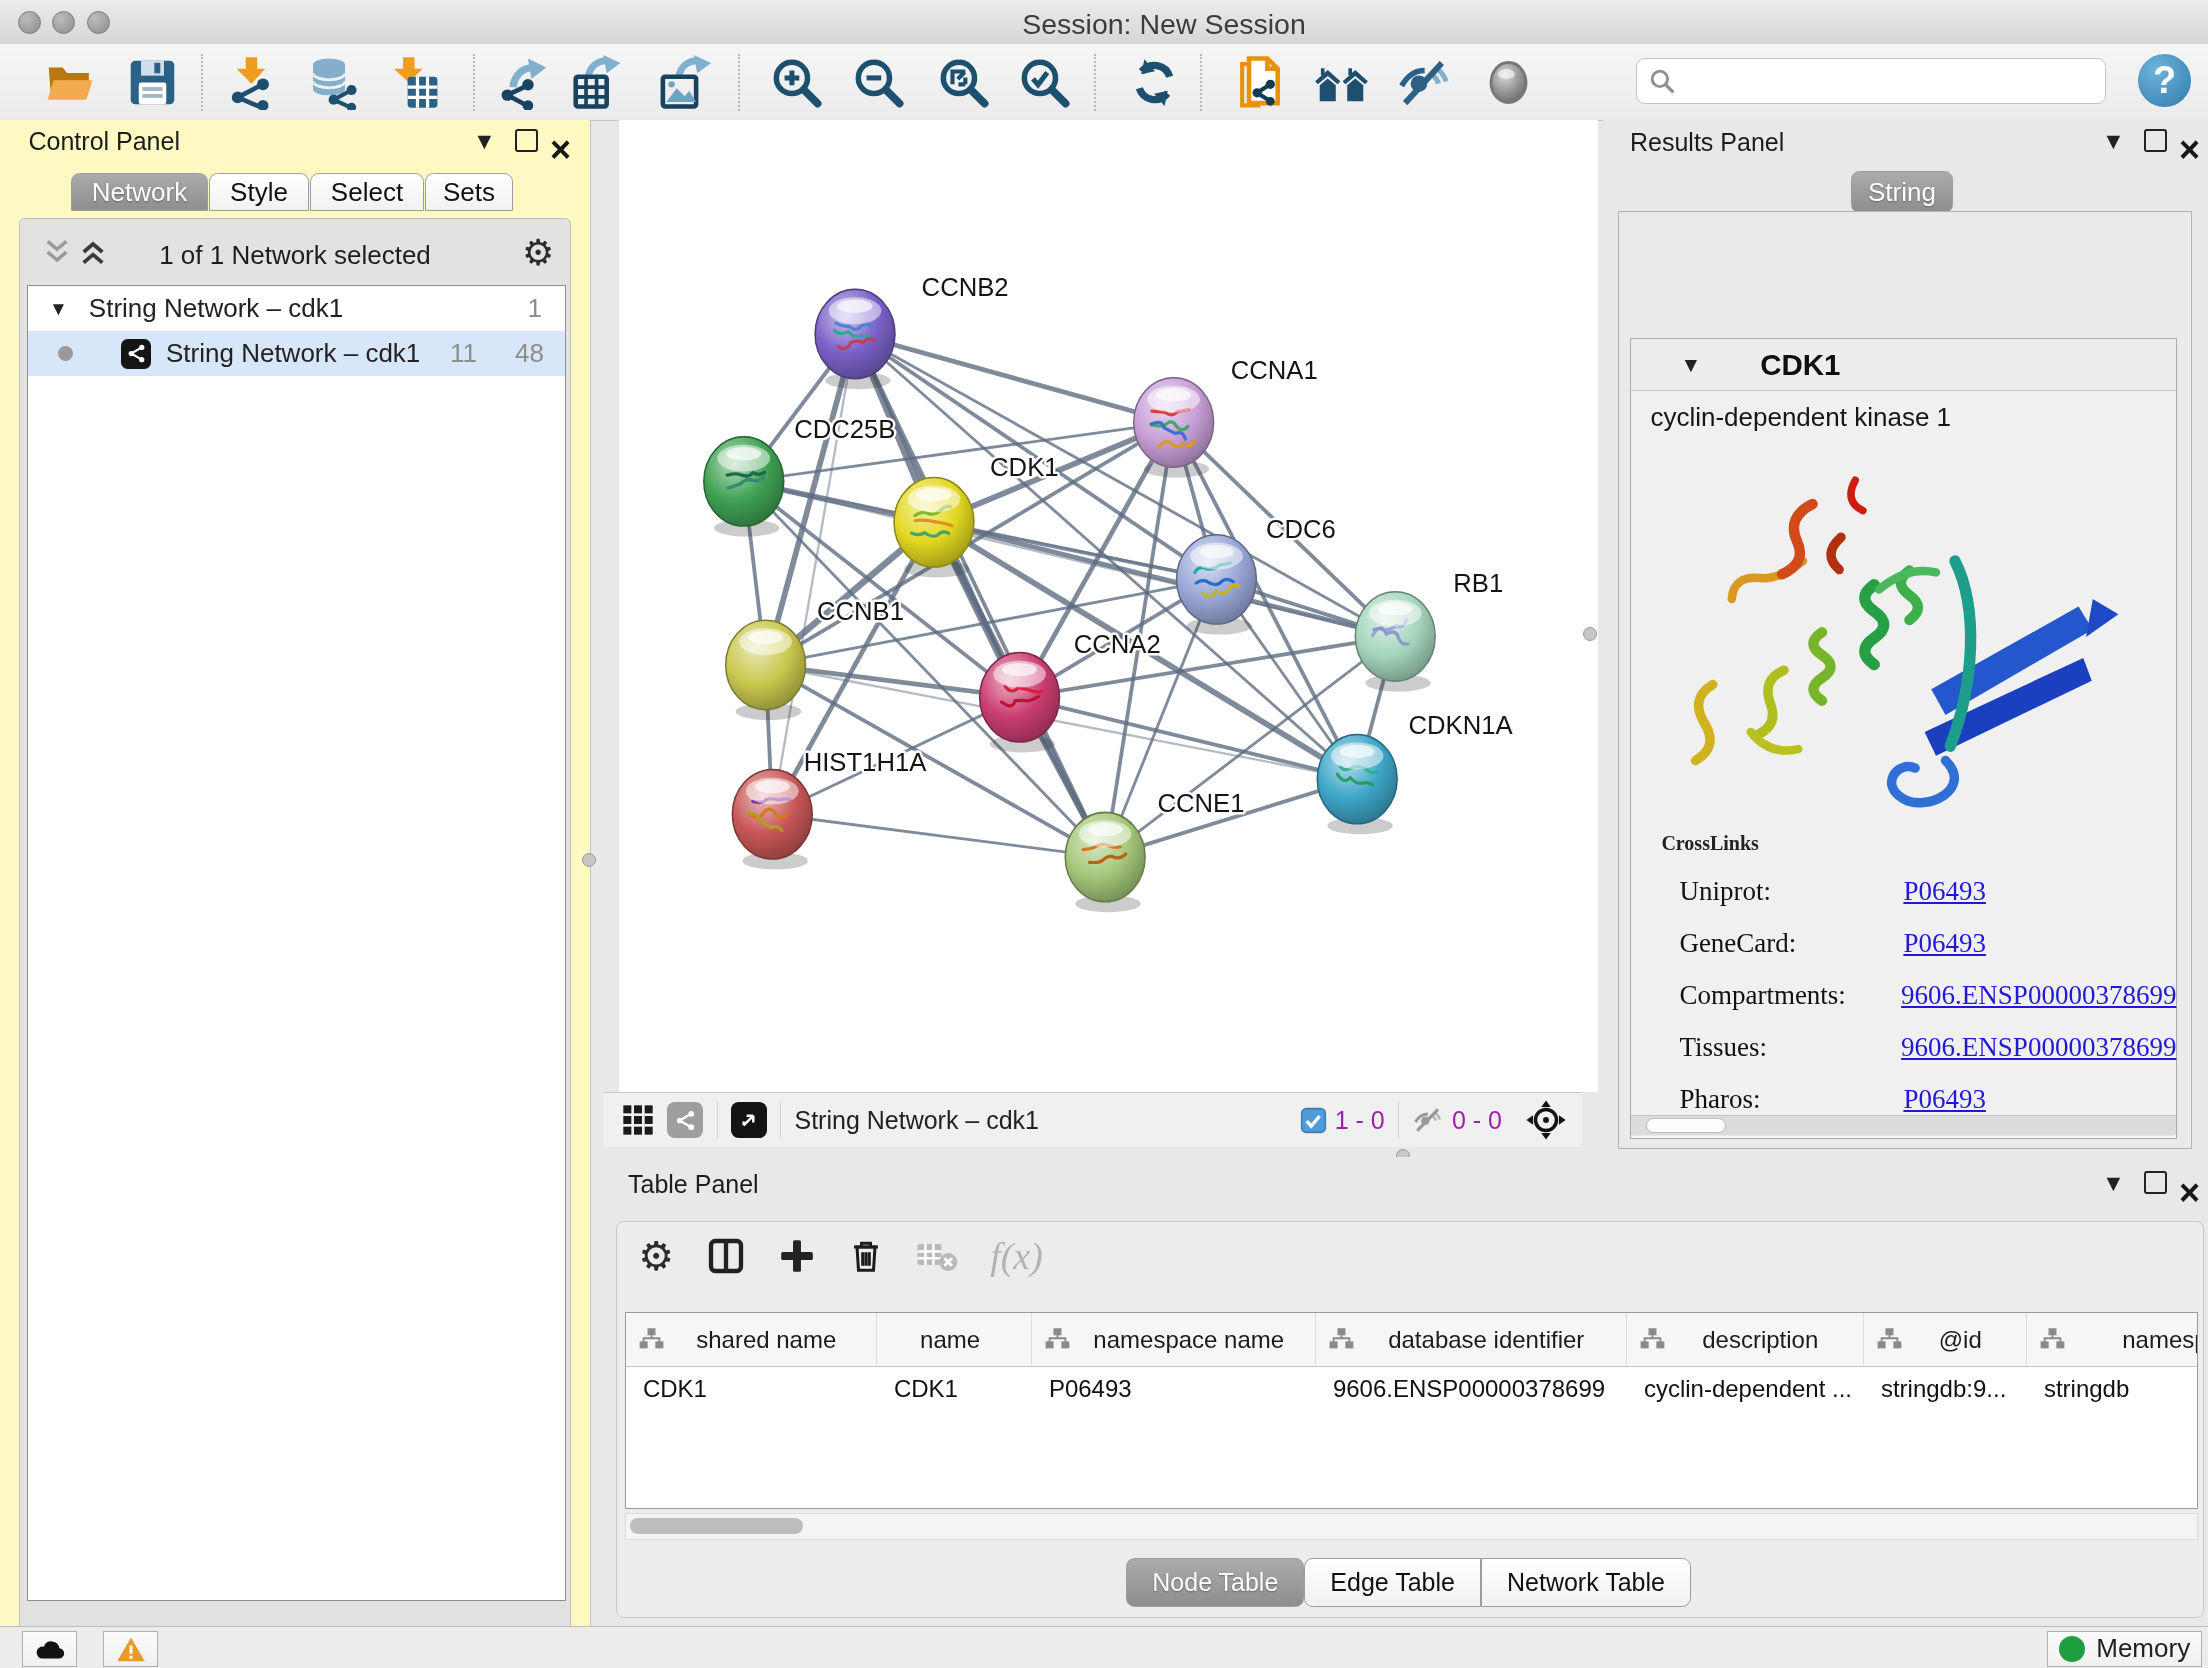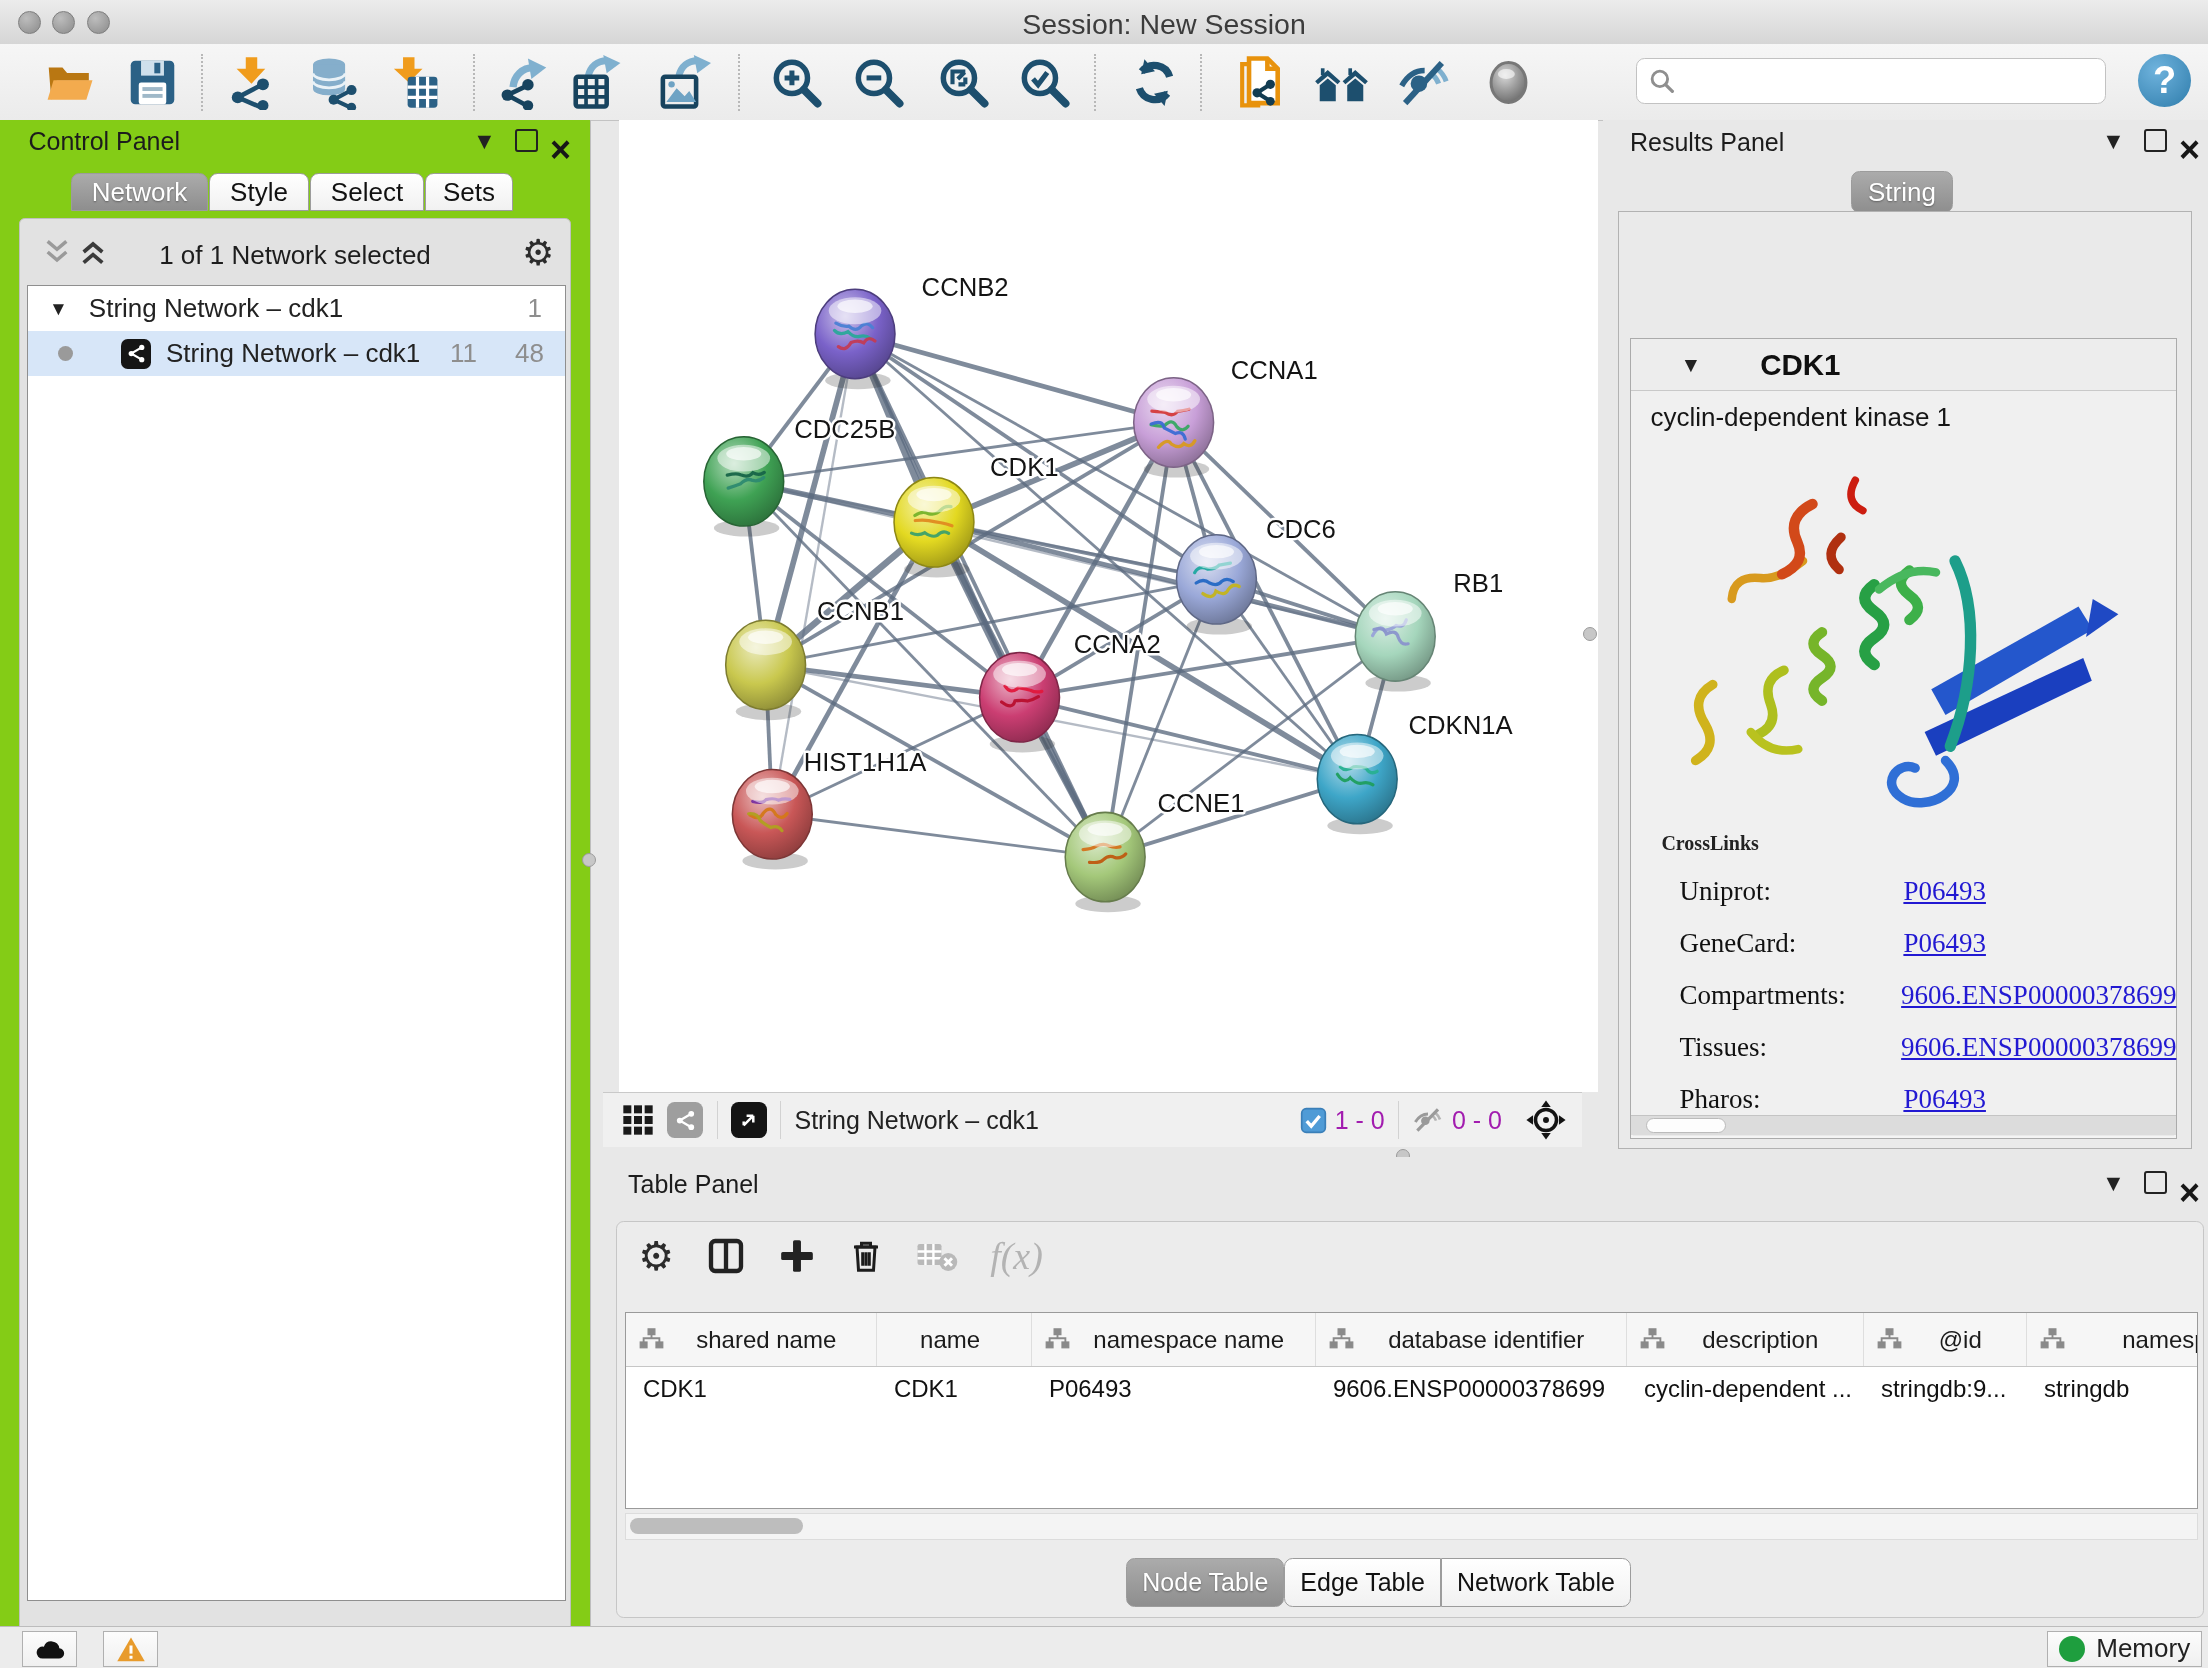--- a/index.html
+++ b/index.html
@@ -30,21 +30,21 @@
   .boxsq{width:19px;height:19px;border:2.9px solid #222;border-radius:2.9px;}
   .xmark{font-size:36px;font-weight:bold;color:#171717;line-height:0.6;}
   .tab{height:38px;border:1px solid #9c9c9c;background:linear-gradient(#ffffff,#f1f1f1);
     display:flex;align-items:center;justify-content:center;font-size:26px;color:#111;
     border-radius:8.6px 8.6px 0 0;box-sizing:border-box;}
   .tab.sel{background:linear-gradient(#ababab,#8e8e8e);color:#fff;text-shadow:0 1px 1.9px rgba(0,0,0,.35);}
   .btnw{background:linear-gradient(#ffffff,#f3f3f3);border:1.9px solid #bcbcbc;border-radius:10.5px;
     display:flex;align-items:center;justify-content:center;font-size:26px;color:#111;
     box-shadow:0 1.9px 2.9px rgba(0,0,0,.12);}
   
-  .ctrl{left:0;top:120px;width:590px;height:1507px;background:#84cc16;border-right:1.9px solid #bdbdbd;text-decoration:underline;}
+  .ctrl{left:0;top:120px;width:590px;height:1507px;background:#fef9c3;border-right:1.9px solid #bdbdbd;text-decoration:underline;}
   .ctrl-cont{left:19px;top:98px;width:550px;height:1413px;background:#e2e2e2;
     border:1px solid #c0c0c0;border-radius:5.7px;}
   .netlist{left:27px;top:165px;width:537px;height:1314px;background:#fff;border:1.9px solid #8f8f8f;}
   .row{height:45px;display:flex;align-items:center;font-size:26px;}
   .row .cnt{color:#8e8e8e;}
   .sharebadge{width:30px;height:30px;border-radius:6.7px;background:#151515;
     display:flex;align-items:center;justify-content:center;}
   
   .netview{left:603px;top:120px;width:979px;height:972px;background:#fff;margin-left:16px;}
   .nettb{left:603px;top:1092px;width:979px;height:54px;background:#f0f0f0;
@@ -71,21 +71,21 @@
   .ttool{display:flex;align-items:center;gap:32px;padding:9.5px 0 0 21px;height:49px;}
   .ttable{left:7.6px;top:90px;width:1571px;height:195px;background:#fff;
     border:1.9px solid #9a9a9a;overflow:hidden;}
   .thead{display:flex;height:53px;background:#f6f6f6;border-bottom:1.9px solid #c6c6c6;}
   .th{display:flex;align-items:center;border-right:1.9px solid #dedede;box-sizing:border-box;
       font-size:24px;color:#1b1b1b;flex:none;}
   .th .lbl{flex:1;text-align:center;padding-right:7.6px;white-space:nowrap;overflow:hidden;}
   .trow{display:flex;height:44px;align-items:center;font-size:24px;color:#111;}
   .td{flex:none;padding-left:17px;box-sizing:border-box;white-space:nowrap;overflow:hidden;}
   .btabs{display:flex;position:absolute;left:509px;top:336px;}
-  .btabs .tab{padding:0 15px;height:49px;font-size:25px;}
+  .btabs .tab{padding:0 25px;height:49px;font-size:25px;}
   
   .statusbar{left:0;top:1626px;width:2208px;height:42px;background:#ececec;border-top:1.9px solid #bcbcbc;}
   .sbtn{top:3.8px;height:36px;background:linear-gradient(#fcfcfc,#f0f0f0);border:1.9px solid #b0b0b0;
     display:flex;align-items:center;justify-content:center;box-sizing:border-box;}
   .dot{border-radius:50%;}
   .splitdot{width:12.4px;height:12.4px;border-radius:50%;background:#c7c7c7;border:1px solid #9b9b9b;}
   .hdricon{margin:0 0 0 13.3px;}
   svg{display:block;}
 </style>
 </head>

